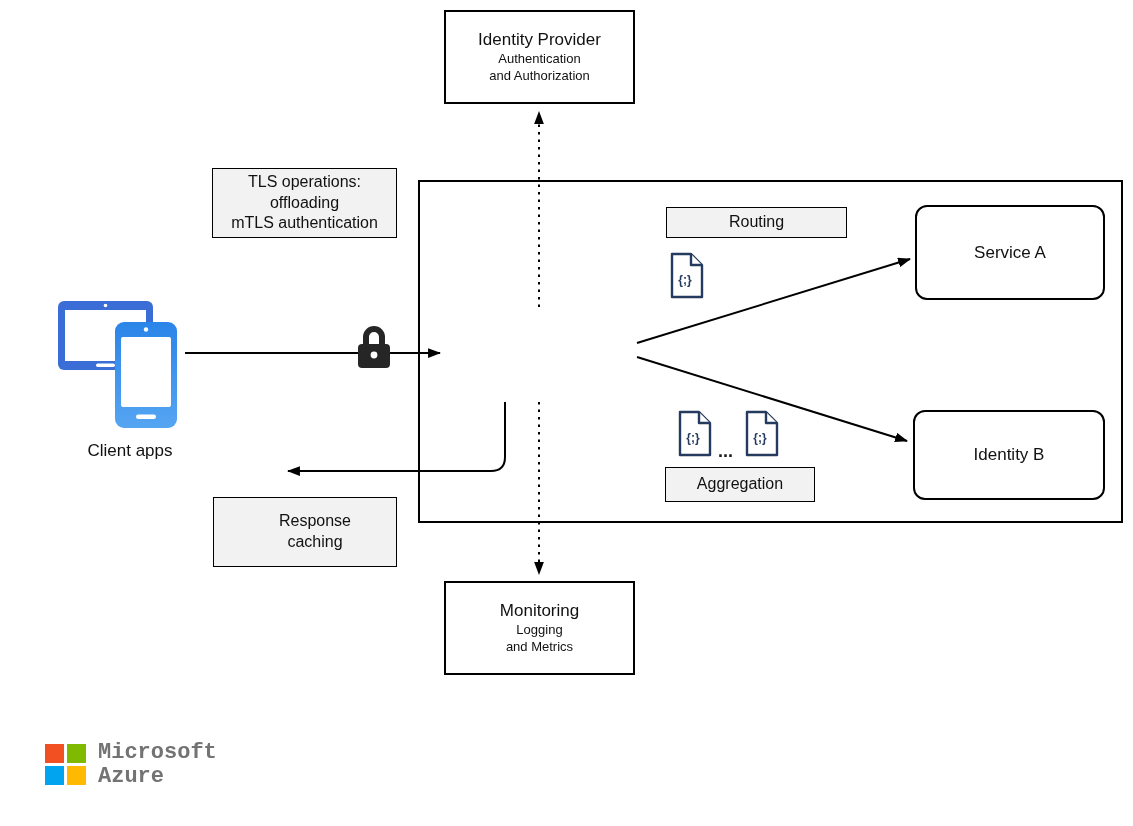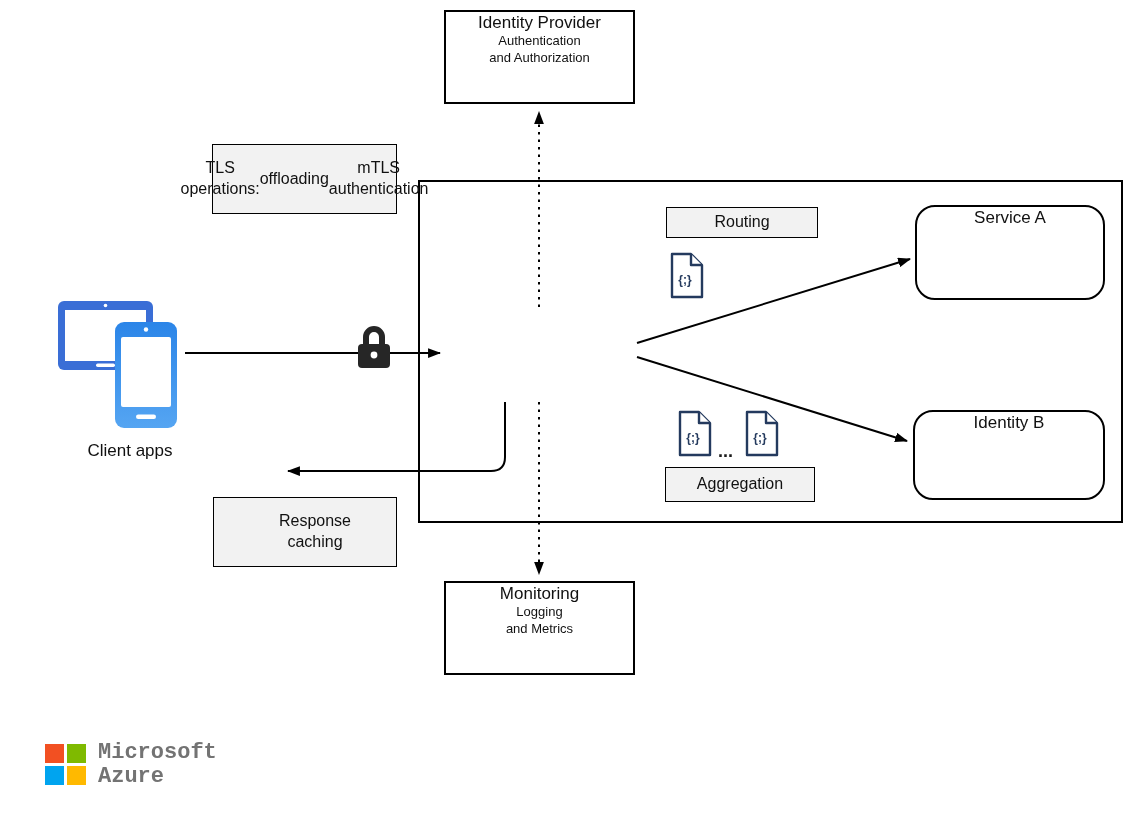--- a/index.html
+++ b/index.html
@@ -6,31 +6,31 @@
   .canvas{
     position:relative;width:1133px;height:826px;background:#fff;overflow:hidden;
     font-family:"Liberation Sans",sans-serif;color:#111;
   }
   .abs{position:absolute;}
   svg.connectors{position:absolute;left:0;top:0;width:1133px;height:826px;}
 
   
   .box{
     position:absolute;border:2px solid #000;background:#fff;
-    display:flex;flex-direction:column;align-items:center;justify-content:flex-start;
+    display:flex;flex-direction:column;align-items:center;justify-content:center;
     text-align:center;box-sizing:border-box;line-height:1.25;
   }
   .box .title{font-size:17px;}
   .box .sub{font-size:13px;line-height:1.3;}
   .label-box{
     position:absolute;border:1.6px solid #000;background:var(--label_fill,#f2f2f2);
     display:flex;align-items:center;justify-content:center;text-align:center;
     box-sizing:border-box;font-size:16px;line-height:1.3;
   }
-  .rounded{border-radius:20px;}
+  .rounded{border-radius:12px;}
   .gateway{background:var(--gateway_fill,#cde3ee);}
   .container-frame{
     position:absolute;left:418px;top:180px;width:705px;height:343px;
     border:2px solid #000;box-sizing:border-box;background:transparent;
   }
   .caption{position:absolute;font-size:17px;text-align:center;}
   .ellipsis{position:absolute;font-size:18px;font-weight:bold;color:#1a1a1a;}
 
   
   .brand{position:absolute;left:45px;top:741px;display:flex;align-items:flex-start;}
@@ -68,21 +68,21 @@
   </svg>
 
   <div class="container-frame"></div>
 
   <div class="box" style="left:444px;top:10px;width:191px;height:94px;">
     <div class="title">Identity Provider</div>
     <div class="sub">Authentication</div>
     <div class="sub">and Authorization</div>
   </div>
 
-  <div class="label-box" style="left:212px;top:144px;width:185px;height:70px;flex-direction:row;">
+  <div class="label-box" style="left:212px;top:168px;width:185px;height:70px;flex-direction:column;">
     <div>TLS operations:</div>
     <div>offloading</div>
     <div>mTLS authentication</div>
   </div>
 
   <svg class="abs" style="left:50px;top:293px;" width="135" height="140" viewBox="0 0 135 140">
     <defs>
       <linearGradient id="phoneGrad" x1="0" y1="0" x2="0" y2="1">
         <stop offset="0" style="stop-color:var(--phone_top,#2b85e8)"></stop>
         <stop offset="1" style="stop-color:var(--phone_bottom,#55a5f2)"></stop>
@@ -105,21 +105,21 @@
   </svg>
   <div class="caption" style="left:50px;top:441px;width:160px;">Client apps</div>
 
   <svg class="abs" style="left:354px;top:320px;" width="40" height="50" viewBox="0 0 40 50">
     <path d="M12 26 V17 A8 8 0 0 1 28 17 V26" fill="none" stroke="var(--lock_color,#262626)" stroke-width="6"></path>
     <rect x="4" y="24" width="32" height="24" rx="4" fill="var(--lock_color,#262626)"></rect>
     <circle cx="20" cy="35" r="3.4" fill="#fff"></circle>
   </svg>
 
 
-  <div class="label-box" style="left:666px;top:207px;width:152px;height:31px;">
+  <div class="label-box" style="left:666px;top:207px;width:181px;height:31px;">
     <span>Routing</span>
   </div>
   <svg class="abs" style="left:669px;top:251px;" width="38" height="49" viewBox="0 0 38 49">
     <path d="M3,3 H22 L33,14 V46 H3 Z" fill="#fff" stroke="var(--doc_icon,#243a5e)" stroke-width="2.4" stroke-linejoin="round"></path>
     <path d="M22,3 V14 H33" fill="#fff" stroke="var(--doc_icon,#243a5e)" stroke-width="2.4" stroke-linejoin="round"></path>
     <text x="16" y="33" text-anchor="middle" font-size="12" font-weight="bold" font-family="Liberation Sans, sans-serif" fill="var(--doc_icon,#243a5e)">{;}</text>
   </svg>
 
   <div class="box rounded" style="left:915px;top:205px;width:190px;height:95px;">
     <div class="title">Service A</div>

